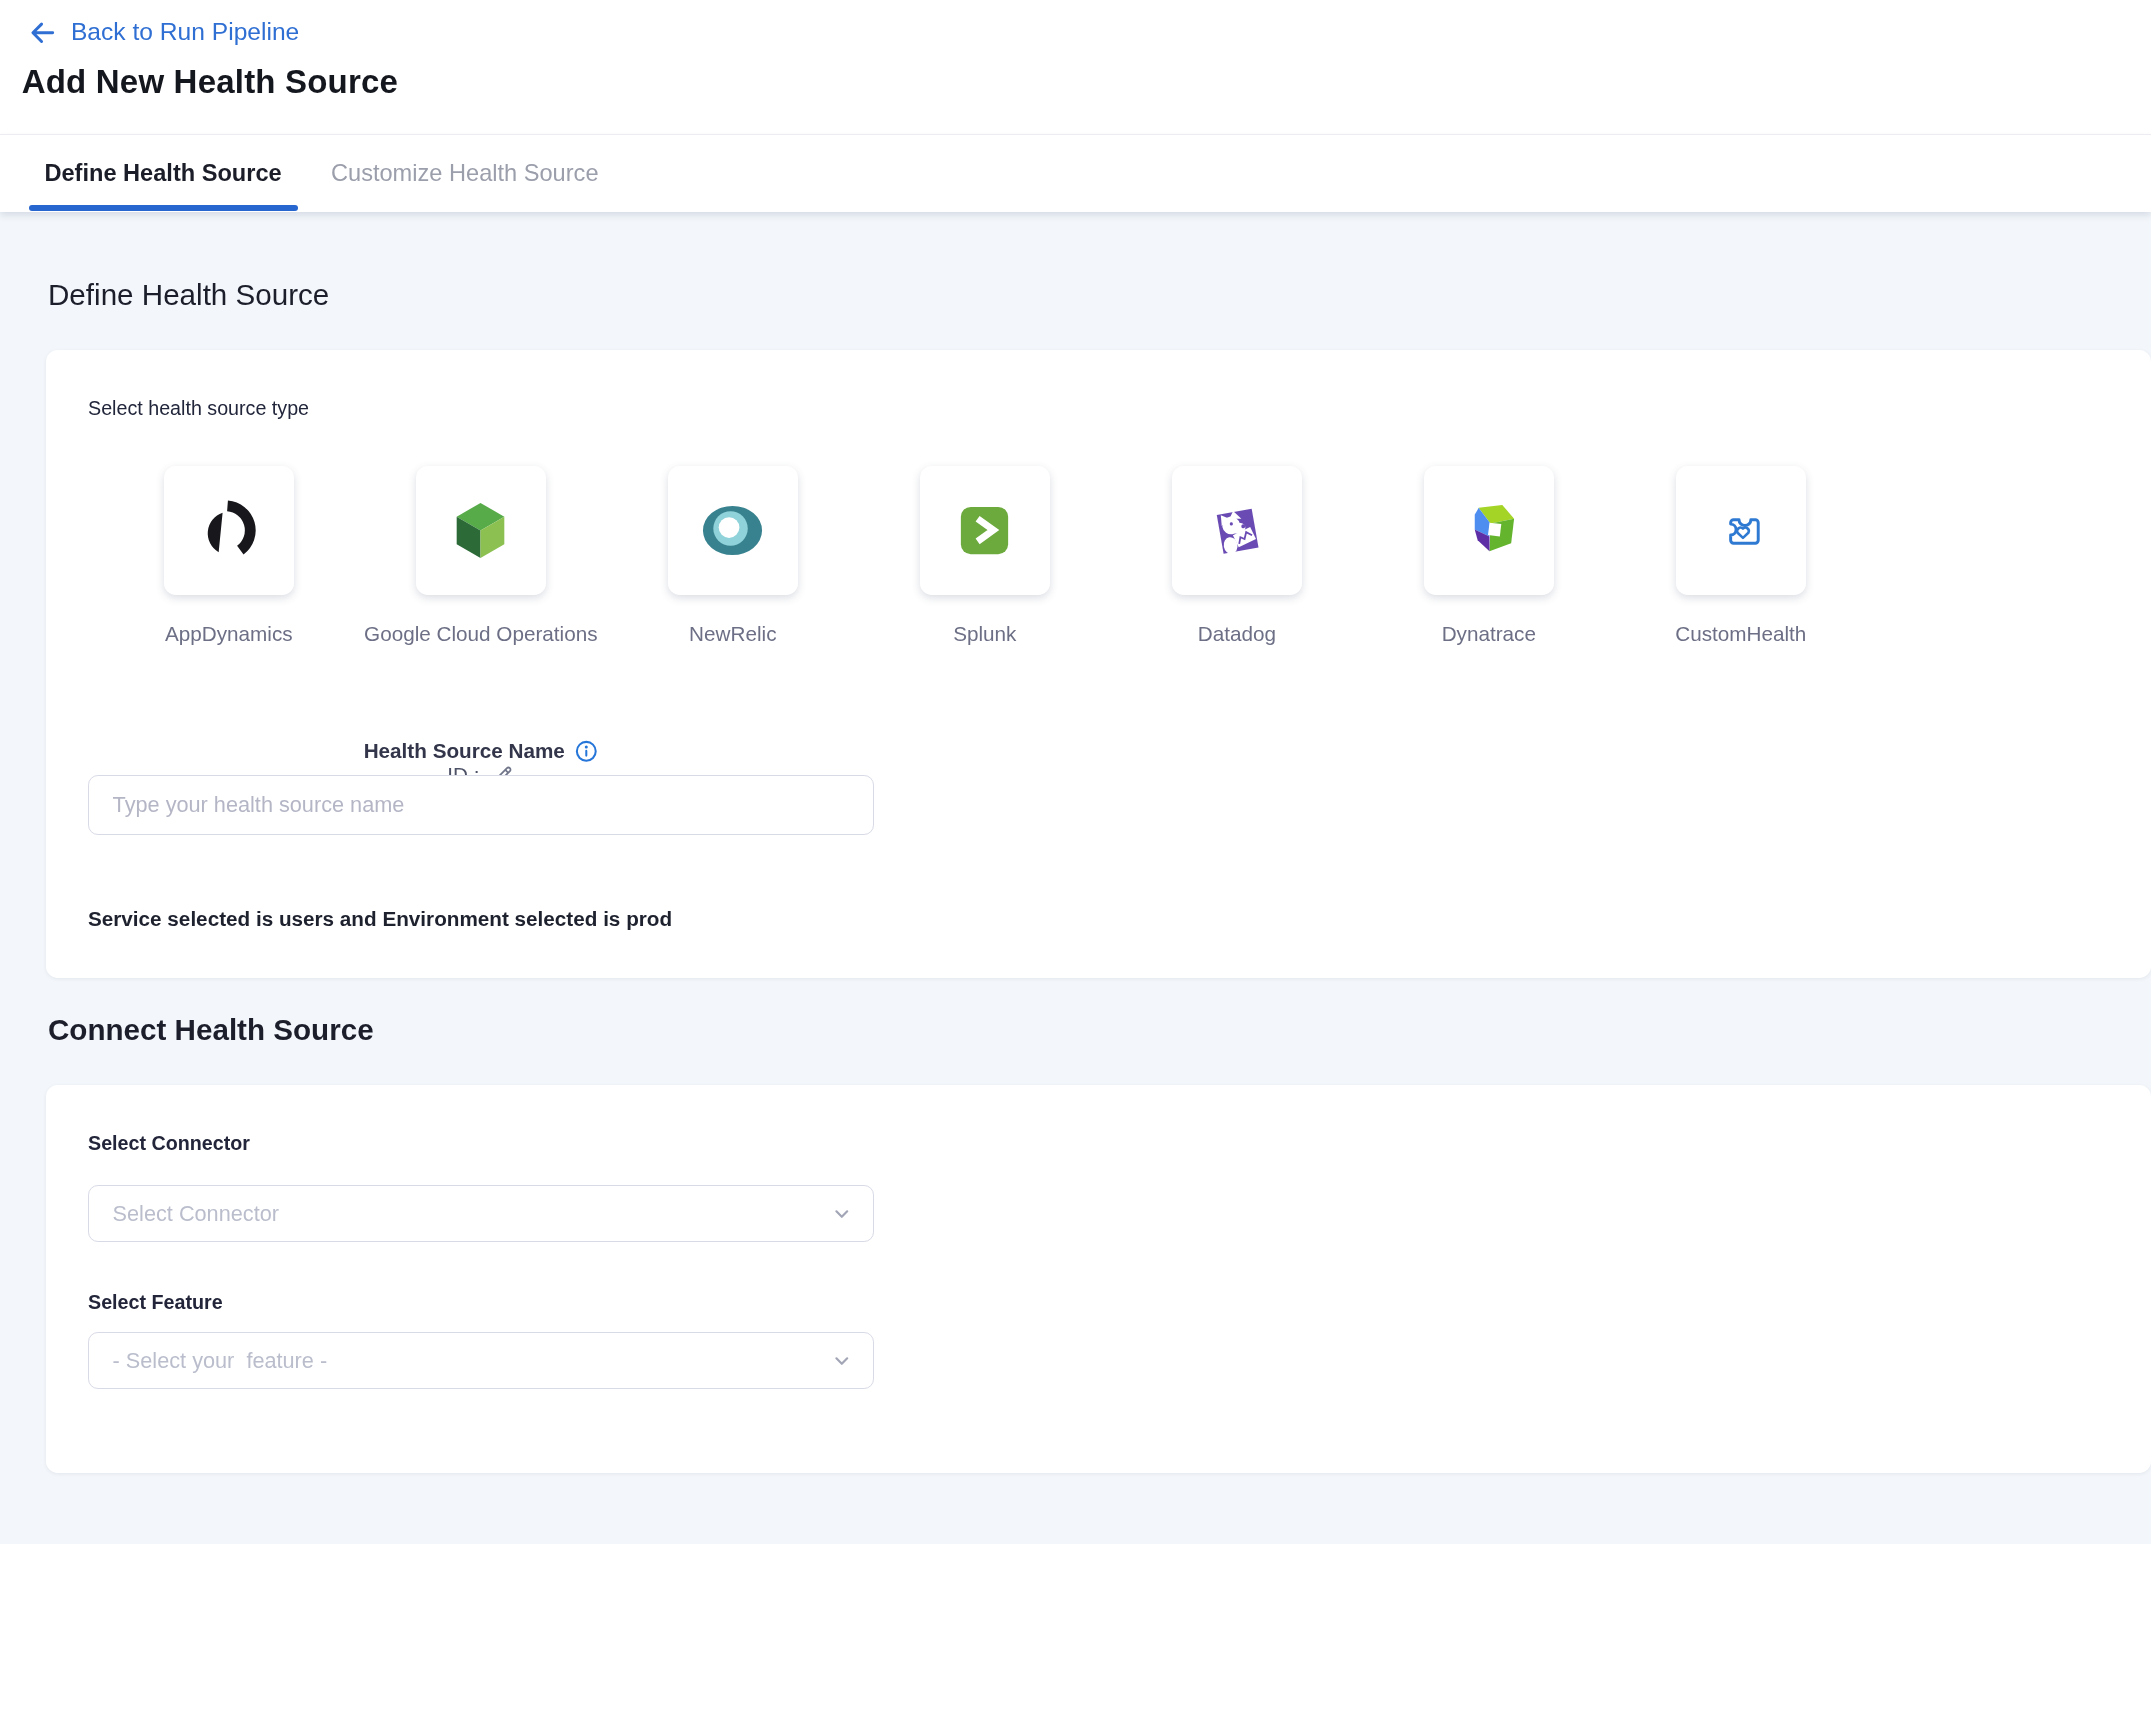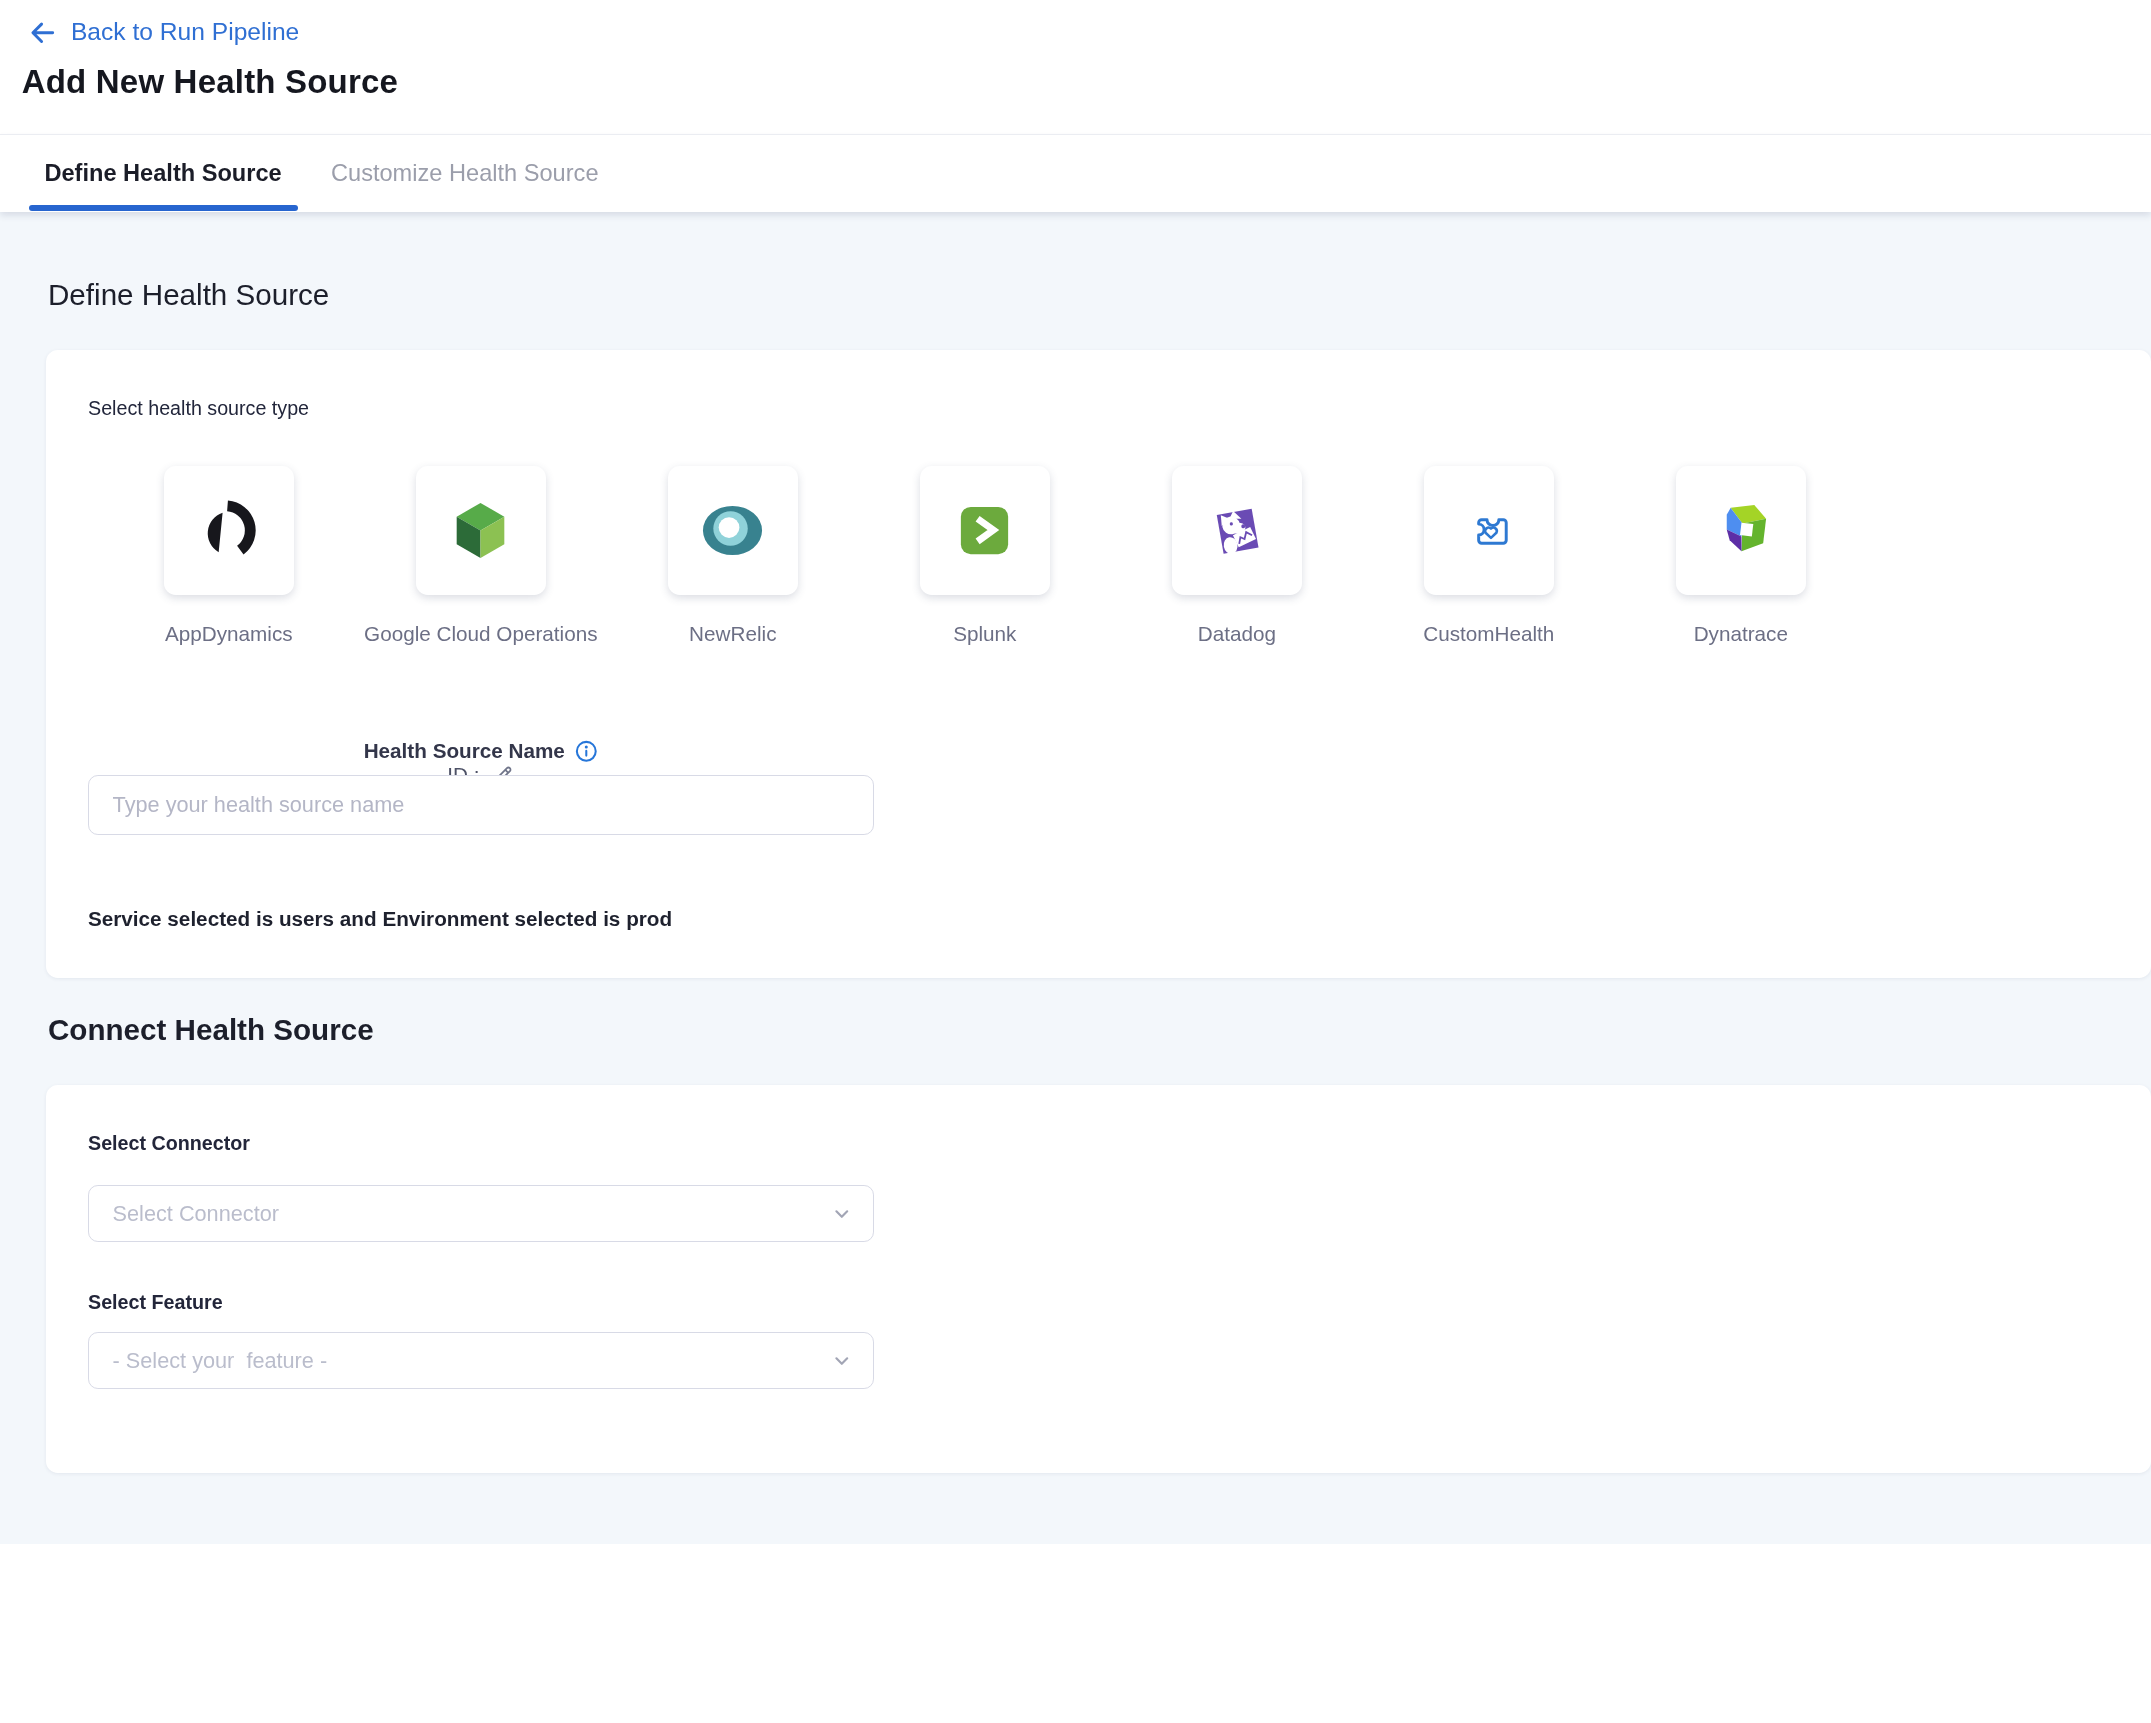--- a/index.html
+++ b/index.html
@@ -146,37 +146,37 @@
         <polyline points="31,44 35,38.5 38,42 42.5,36.5 46.5,42" fill="none" stroke="#6a4bb4" stroke-width="1.8"></polyline>
       </g>
     </g>
   </svg>
             </div>
     <div class="tile-label">Datadog</div>
   </div>
           <div class="tile-col">
     <div class="tile">
               <svg viewBox="0 0 64 64">
-    <path d="M25 21 h5.5 a6 6 0 0 0 12 0 h4.5 a3 3 0 0 1 3 3 v18 a3 3 0 0 1 -3 3 h-22 a3 3 0 0 1 -3 -3 v-5.5 a5.5 5.5 0 0 0 0 -11 v-1.5 a3 3 0 0 1 3 -3 Z" fill="none" stroke="#2e79d2" stroke-width="3" stroke-linejoin="round"></path>
-    <path d="M34.5 39.5 l-5.5 -5.2 a3.5 3.5 0 0 1 5.5 -4.2 a3.5 3.5 0 0 1 5.5 4.2 Z" fill="none" stroke="#2e79d2" stroke-width="2.6" stroke-linejoin="round"></path>
-  </svg>
-            </div>
-    <div class="tile-label">CustomHealth</div>
-  </div>
-          <div class="tile-col">
-    <div class="tile">
-              <svg viewBox="0 0 64 64">
     <polygon points="22,9 46,6 58,20 34,25" fill="#a4d426"></polygon>
     <polygon points="34,25 58,20 55,45 33,53" fill="#64b42d"></polygon>
     <polygon points="22,9 34,25 33,38 18,31 18,16" fill="#4e8ef0"></polygon>
     <polygon points="18,31 33,38 33,53 21,42" fill="#5d2ea6"></polygon>
     <polygon points="33,24 45,25.5 43.5,38 31.5,36.5" fill="#ffffff"></polygon>
   </svg>
             </div>
     <div class="tile-label">Dynatrace</div>
+  </div>
+          <div class="tile-col">
+    <div class="tile">
+              <svg viewBox="0 0 64 64">
+    <path d="M25 21 h5.5 a6 6 0 0 0 12 0 h4.5 a3 3 0 0 1 3 3 v18 a3 3 0 0 1 -3 3 h-22 a3 3 0 0 1 -3 -3 v-5.5 a5.5 5.5 0 0 0 0 -11 v-1.5 a3 3 0 0 1 3 -3 Z" fill="none" stroke="#2e79d2" stroke-width="3" stroke-linejoin="round"></path>
+    <path d="M34.5 39.5 l-5.5 -5.2 a3.5 3.5 0 0 1 5.5 -4.2 a3.5 3.5 0 0 1 5.5 4.2 Z" fill="none" stroke="#2e79d2" stroke-width="2.6" stroke-linejoin="round"></path>
+  </svg>
+            </div>
+    <div class="tile-label">CustomHealth</div>
   </div>
         </div>
 
       <div class="name-row">
         <div class="name-left">
           <span class="field-label">Health Source Name</span>
           <svg width="24.6" height="24.6" viewBox="0 0 24 24">
             <circle cx="12" cy="12" r="9.2" fill="none" stroke="#2676d9" stroke-width="2"></circle>
             <circle cx="12" cy="7.8" r="1.5" fill="#2676d9"></circle>
             <rect x="11" y="10.6" width="2" height="6.6" rx="1" fill="#2676d9"></rect>

